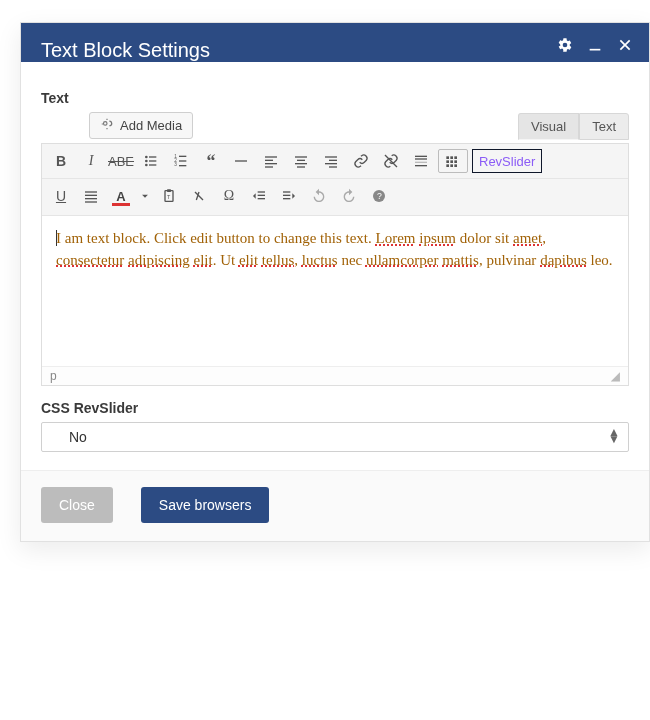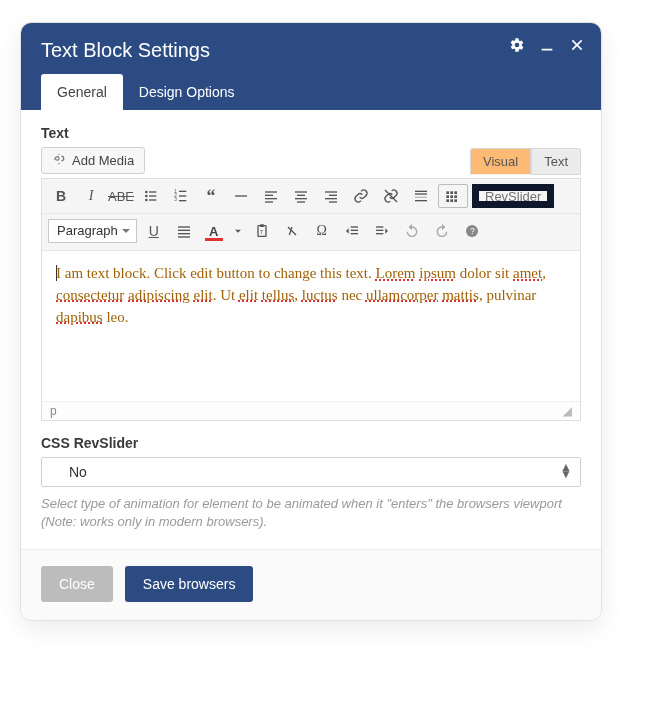--- a/index.html
+++ b/index.html
@@ -6,23 +6,23 @@
   body {
     margin: 0;
     font-family: -apple-system, BlinkMacSystemFont, "Segoe UI", Helvetica, Arial, sans-serif;
     background: #fff;
     width: 650px;
     height: 720px;
     overflow: hidden;
   }
   .modal {
     margin: 22px 20px;
-    width: 582px;
+    width: 630px;
     border: 1px solid #e1e1e1;
-    border-radius: 11px;
+    border-radius: 0;
     box-shadow: 0 8px 24px rgba(0,0,0,0.08);
     overflow: hidden;
   }
   .modal-header {
     background: #2c4b83;
     color: #fff;
     position: relative;
     padding: 14px 20px 0 20px;
   }
   .modal-title {
@@ -80,38 +80,39 @@
     border: 1px solid #cfcfcf;
     background: #f7f7f7;
     font-size: 13px;
     color: #444;
     padding: 4px 10px;
     border-radius: 3px;
     display: inline-flex;
     align-items: center;
     gap: 6px;
     cursor: pointer;
+    margin-left: 48px;
   }
   .editor-mode-tabs {
     margin-left: auto;
     display: flex;
     align-items: flex-end;
   }
   .mode-tab {
     border: 1px solid #d7d7d7;
     padding: 5px 12px;
     font-size: 13px;
     color: #555;
     cursor: pointer;
     position: relative;
     top: 1px;
   }
   .mode-tab:first-child { border-top-left-radius: 3px; }
   .mode-tab:last-child { border-top-right-radius: 3px; }
-  .mode-tab.active { background: #fdba74; border-bottom-color: #f5f5f5; }
+  .mode-tab.active { background: #e5e5e5; border-bottom-color: #f5f5f5; }
   .mode-tab.inactive { background: #ececec; }
   .editor-wrap {
     border: 1px solid #dedede;
   }
   .toolbar {
     background: #f5f5f5;
     border-bottom: 1px solid #e5e5e5;
     padding: 4px 6px;
     display: flex;
     flex-wrap: wrap;
@@ -125,24 +126,24 @@
     width: 26px; height: 26px;
     display: inline-flex; align-items:center; justify-content:center;
     color: #555;
     font-size: 14px;
     border-radius: 2px;
     cursor: pointer;
   }
   .tbtn.boxed { border:1px solid #bcbcbc; width:auto; padding:0 6px; height:24px; }
   .tbtn svg { width: 16px; height: 16px; display:block; }
   .revslider-btn {
-    border: 7px solid #0f172a;
+    border: 1px solid #0f172a;
     padding: 2px 6px;
     font-size: 13px;
-    color: #737373;
+    color: #8b5cf6;
     cursor: pointer;
     height: 24px;
     display:inline-flex; align-items:center;
   }
   .format-select {
     font-size: 13px;
     color: #333;
     border: 1px solid #c8c8c8;
     background: #fff;
     padding: 3px 18px 3px 8px;
@@ -217,21 +218,21 @@
     font-style: italic;
     font-size: 13px;
     line-height: 1.4;
     margin: 8px 0 0 0;
   }
   .modal-footer {
     padding: 16px 20px 18px 20px;
     border-top: 1px solid #eee;
     background: #fafafa;
     display: flex;
-    gap: 12px;
+    gap: 28px;
     margin-top: 18px;
   }
   .btn {
     border-radius: 3px;
     font-size: 14px;
     padding: 10px 18px;
     cursor: pointer;
     border: 0;
   }
   .btn-secondary { background: #bcbcbc; color: #fff; }
@@ -258,24 +259,20 @@
             <line x1="4" y1="19" x2="20" y2="19"></line>
           </svg>
       </span>
       <span class="icon">
         <svg viewBox="0 0 24 24" stroke="currentColor" stroke-width="2.5">
             <line x1="5" y1="5" x2="19" y2="19"></line>
             <line x1="19" y1="5" x2="5" y2="19"></line>
           </svg>
       </span>
     </div>
-    <div class="tabs">
-      <div class="tab active">General</div>
-      <div class="tab">Design Options</div>
-    </div>
   </div>
 
   <div class="modal-body">
 
     <div class="field-label">Text</div>
 
     <div class="media-row">
       <div class="add-media-btn">
         <span>
           <svg width="14" height="14" viewBox="0 0 24 24" fill="none" stroke="#777" stroke-width="2">
@@ -381,21 +378,20 @@
               <rect x="8" y="8" width="4" height="4"></rect>
               <rect x="14" y="8" width="4" height="4"></rect>
               <rect x="2" y="14" width="4" height="4"></rect>
               <rect x="8" y="14" width="4" height="4"></rect>
               <rect x="14" y="14" width="4" height="4"></rect>
             </svg>
           </span>
         <span class="revslider-btn">RevSlider</span>
       </div>
       <div class="toolbar toolbar-row2">
-        <span class="format-select">Paragraph</span>
         <span class="tbtn">
             <span style="text-decoration:underline">U</span>
           </span>
         <span class="tbtn">
             <svg viewBox="0 0 24 24" fill="#555">
               <rect x="3" y="5" width="18" height="2"></rect>
               <rect x="3" y="10" width="18" height="2"></rect>
               <rect x="3" y="15" width="18" height="2"></rect>
               <rect x="3" y="20" width="18" height="2"></rect>
             </svg>
@@ -463,21 +459,20 @@
 
     <div class="section-gap"></div>
 
     <div class="field-label">CSS RevSlider</div>
     <div class="select-wrap">
       <select>
         <option>No</option>
       </select>
       <div class="select-caret">▲<br>▼</div>
     </div>
-    <p class="help-text">Select type of animation for element to be animated when it "enters" the browsers viewport (Note: works only in modern browsers).</p>
 
   </div>
 
   <div class="modal-footer">
     <button class="btn btn-secondary">Close</button>
     <button class="btn btn-primary">Save browsers</button>
   </div>
 
 </div>
 

